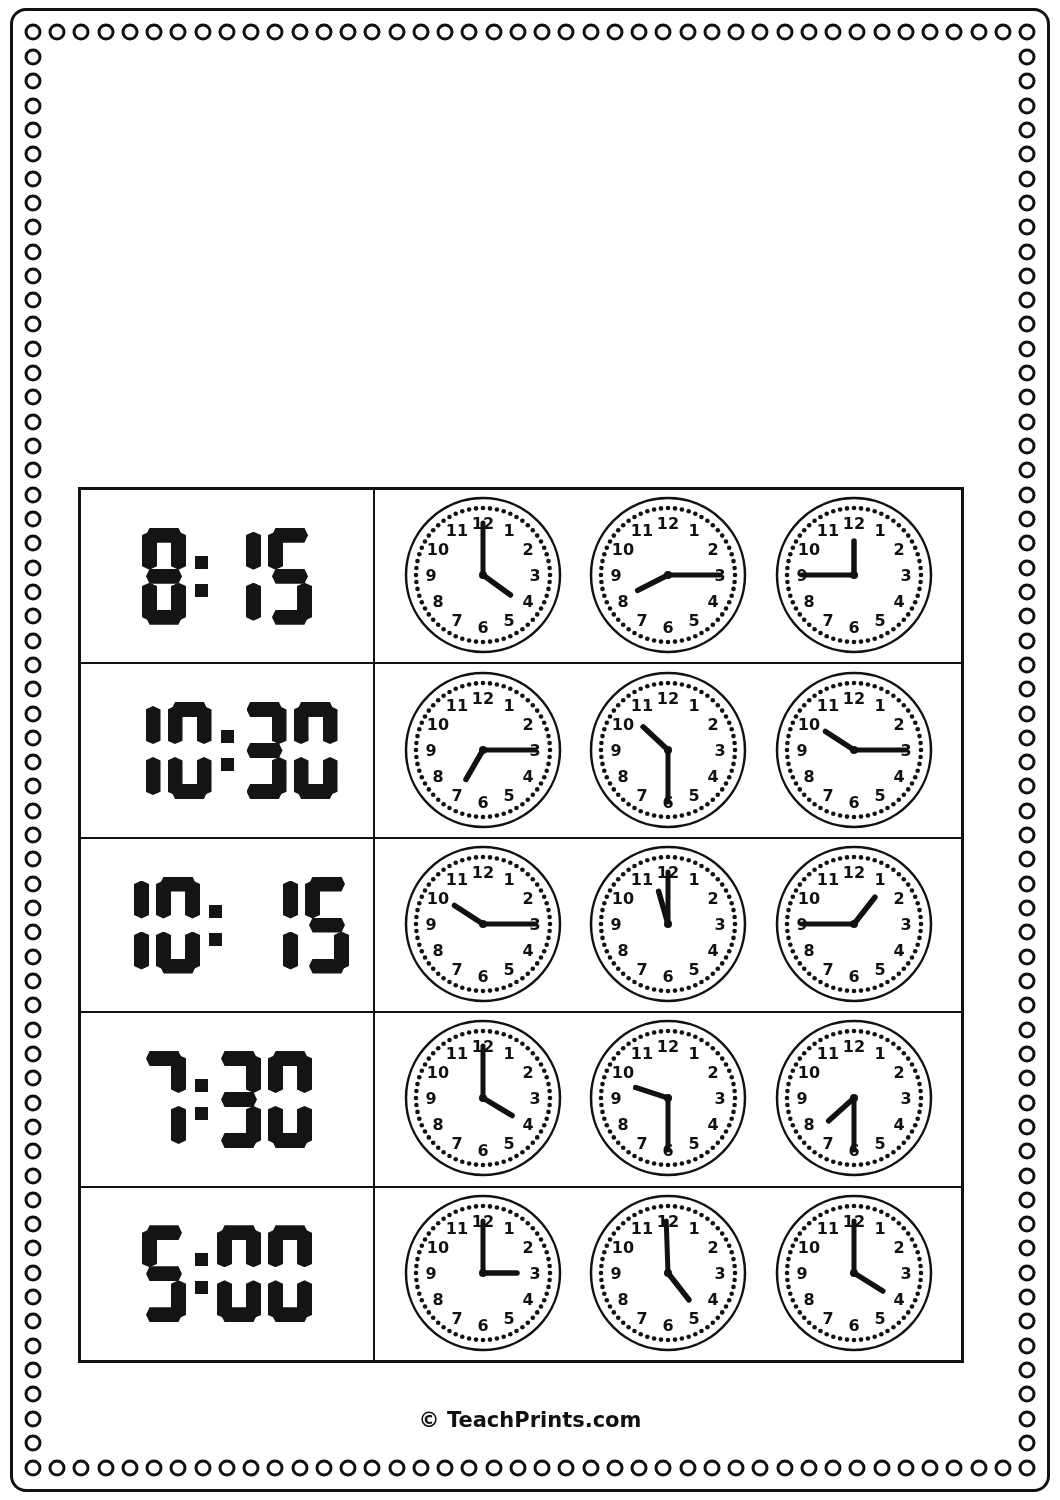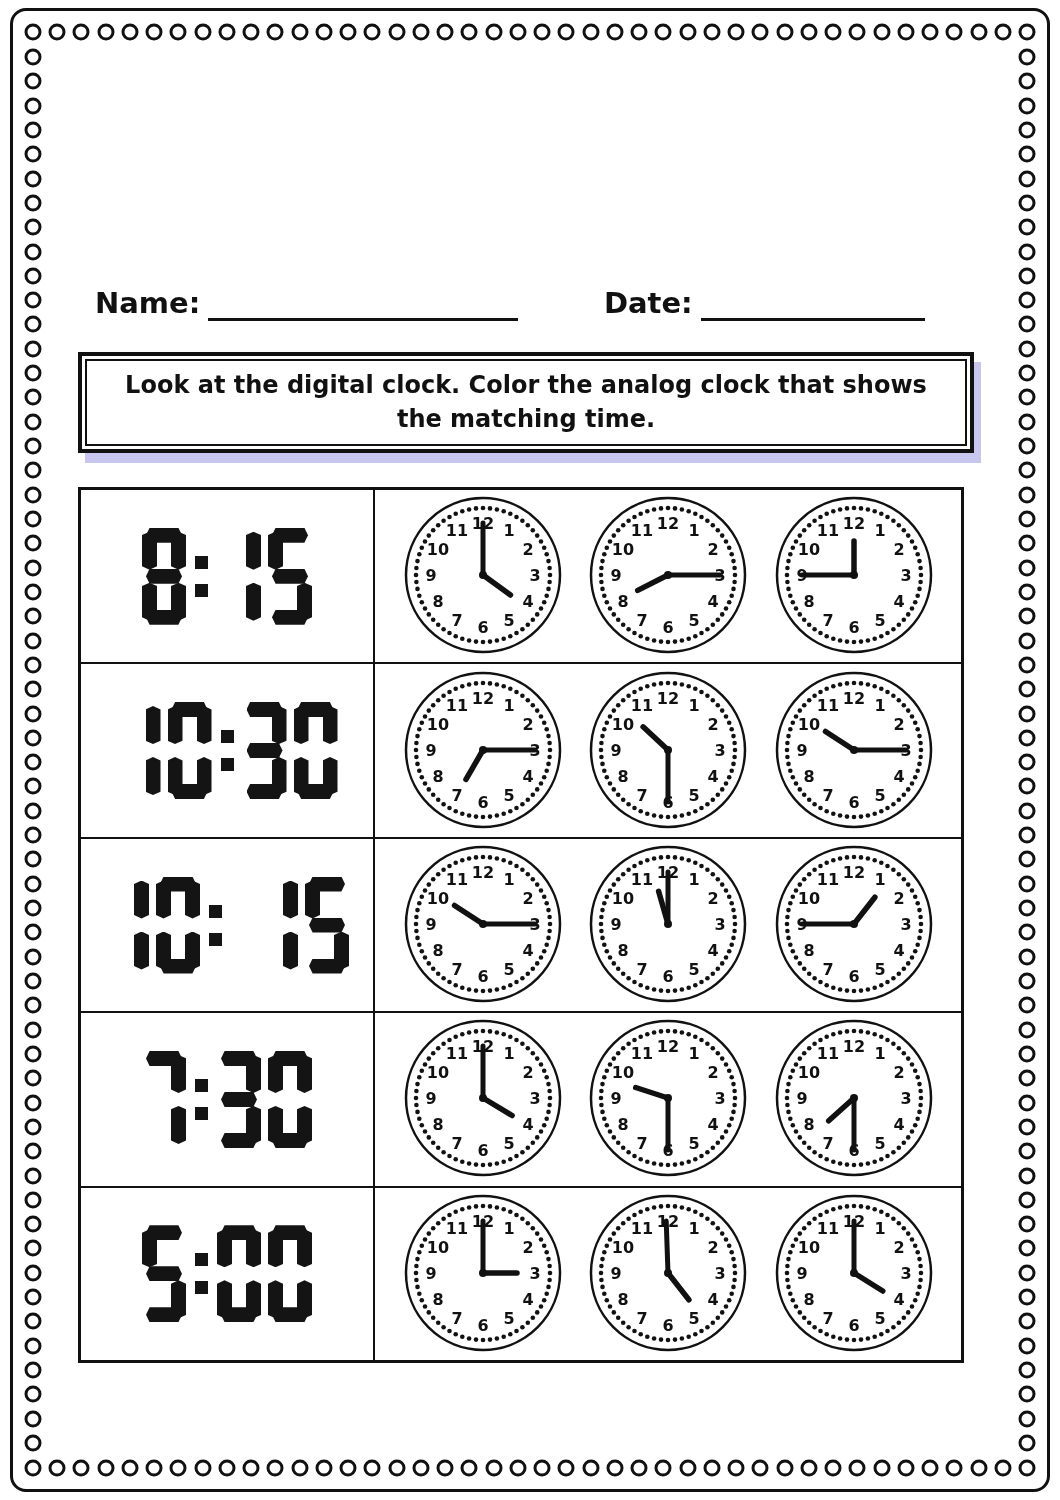--- a/index.html
+++ b/index.html
@@ -282,30 +282,21 @@
       <div class="dot" style="left: 1027px; top: 1370.05px;"></div>
       <div class="dot" style="left: 33px; top: 1394.37px;"></div>
       <div class="dot" style="left: 1027px; top: 1394.37px;"></div>
       <div class="dot" style="left: 33px; top: 1418.68px;"></div>
       <div class="dot" style="left: 1027px; top: 1418.68px;"></div>
       <div class="dot" style="left: 33px; top: 1443px;"></div>
       <div class="dot" style="left: 1027px; top: 1443px;"></div>
     </div>
 
 
-  <div class="namedate">
-    <span class="nd-label">Name:</span>
-    <span class="write-line name-line"></span>
-    <span class="nd-label date-label">Date:</span>
-    <span class="write-line date-line"></span>
-  </div>
 
-  <div class="instruction">
-    <span>Look at the digital clock. Color the analog clock that shows the matching time.</span>
-  </div>
 
   <div class="wtable">
   <div class="trow">
     <div class="dcell">
       <div class="dclock">
             <div class="digit">
               <span class="seg sa"></span>
               <span class="seg sb"></span>
               <span class="seg sc"></span>
               <span class="seg sd"></span>
@@ -1644,14 +1635,15 @@
               <text x="54.0" y="35.0" text-anchor="middle" dominant-baseline="central" font-size="16" font-weight="bold" font-family="DejaVu Sans, sans-serif" fill="#111">11</text>
               <text x="80.0" y="28.0" text-anchor="middle" dominant-baseline="central" font-size="16" font-weight="bold" font-family="DejaVu Sans, sans-serif" fill="#111">12</text>
               <line x1="80" y1="80" x2="108.8" y2="98.0" stroke="#111" stroke-width="5.5" stroke-linecap="round"></line>
               <line x1="80" y1="80" x2="80.0" y2="28.0" stroke="#111" stroke-width="5" stroke-linecap="round"></line>
               <circle cx="80" cy="80" r="4" fill="#111"></circle>
             </svg></div>
         </div>
   </div>
 </div>
 
+  <div class="footer">© TeachPrints.com</div>
 
 </div>
 
 </body></html>

